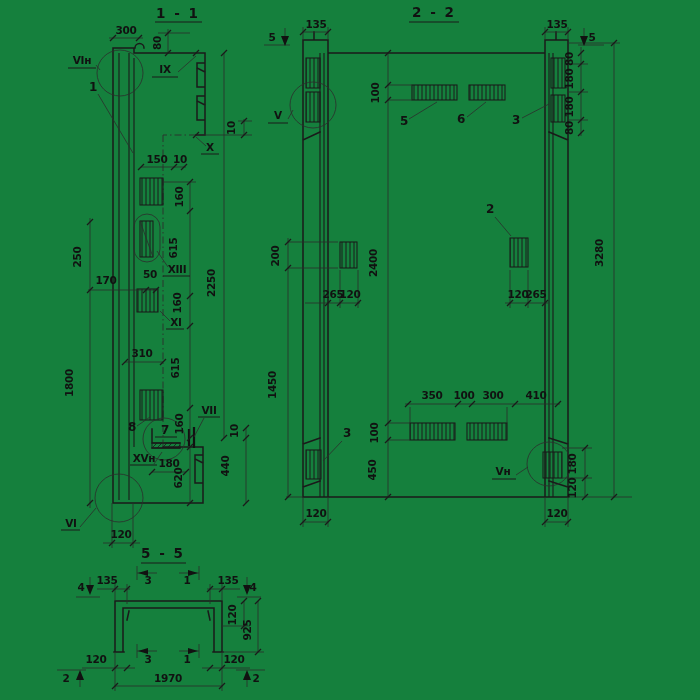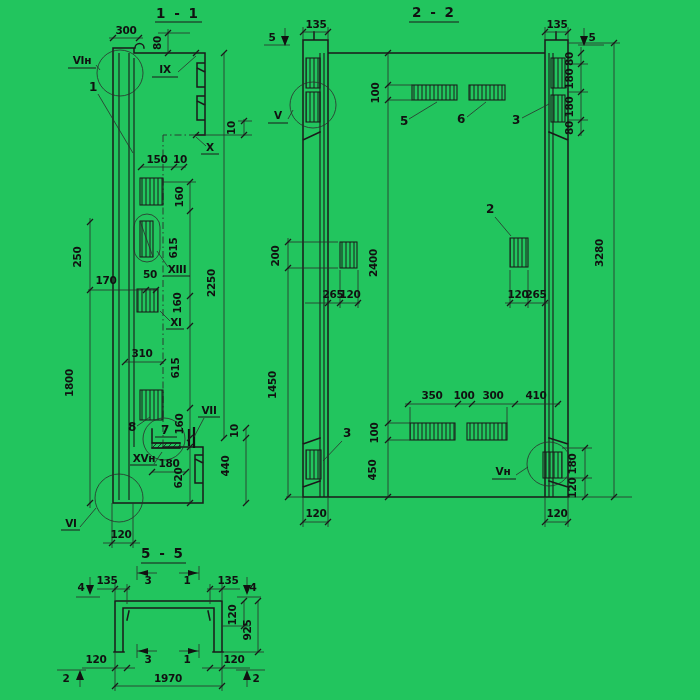--- a/index.html
+++ b/index.html
@@ -1,16 +1,16 @@
 <!DOCTYPE html>
 <html><head>
 <meta charset="utf-8">
 <style>
   html,body{margin:0;padding:0;background:#e8e8e4;}
-  .stage{width:700px;height:700px;background:#22c55e;position:relative;overflow:hidden;
+  .stage{width:700px;height:700px;background:#15803d;position:relative;overflow:hidden;
          font-family:"DejaVu Sans",sans-serif;text-align:right;}
   svg{display:block}
   .thick{stroke:#1a1a1a;stroke-width:1.5;fill:none;stroke-linecap:square}
   .med{stroke:#1a1a1a;stroke-width:1.1;fill:none}
   .thin{stroke:#2c2c2c;stroke-width:0.8;fill:none}
   .tick{stroke:#1a1a1a;stroke-width:1.3;fill:none}
   .dash{stroke:#2c2c2c;stroke-width:0.9;fill:none;stroke-dasharray:7 3 1.5 3}
   .plate{stroke:#1a1a1a;stroke-width:1.05;fill:url(#hv)}
   .plated{stroke:#1a1a1a;stroke-width:0.9;fill:url(#hd)}
   .weld{stroke:#111;stroke-width:2.2;fill:none}

